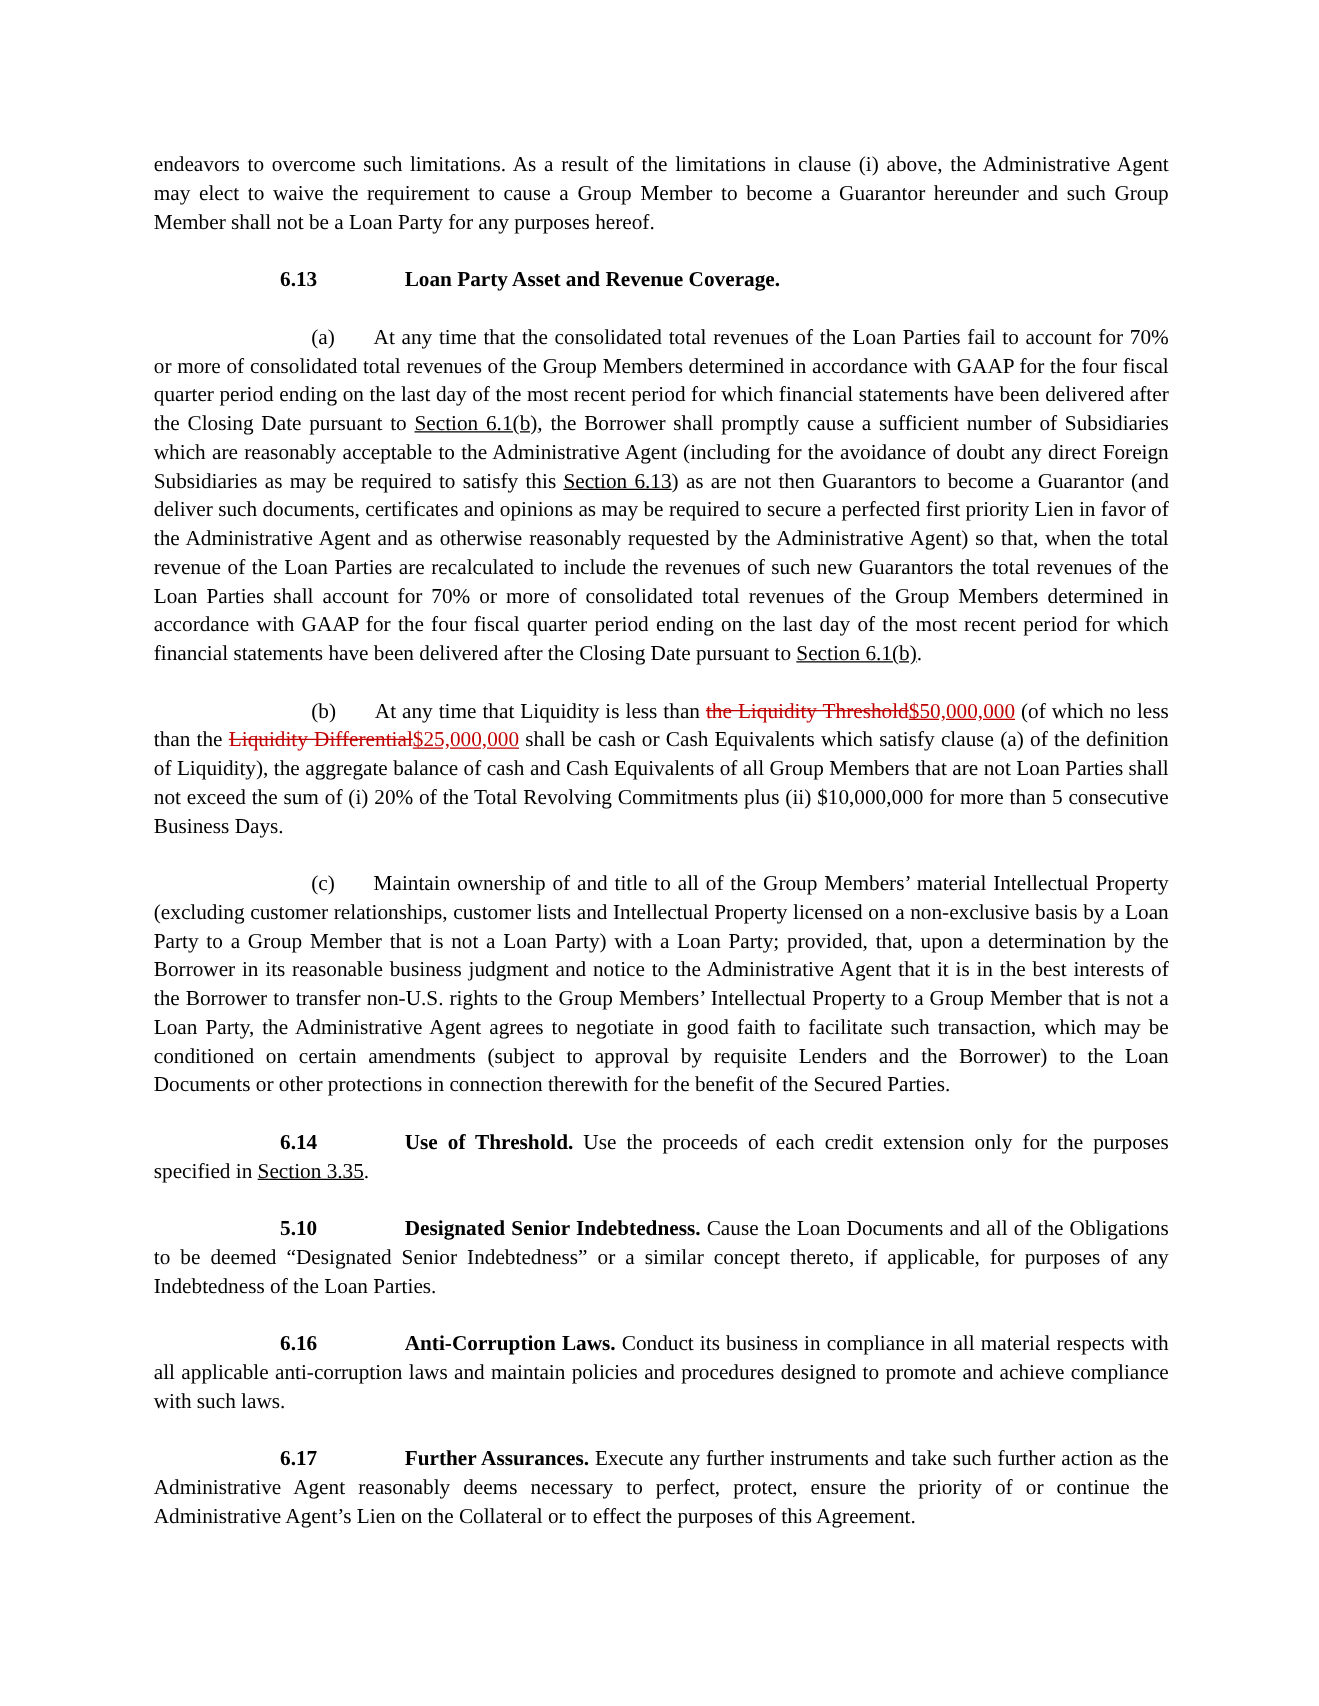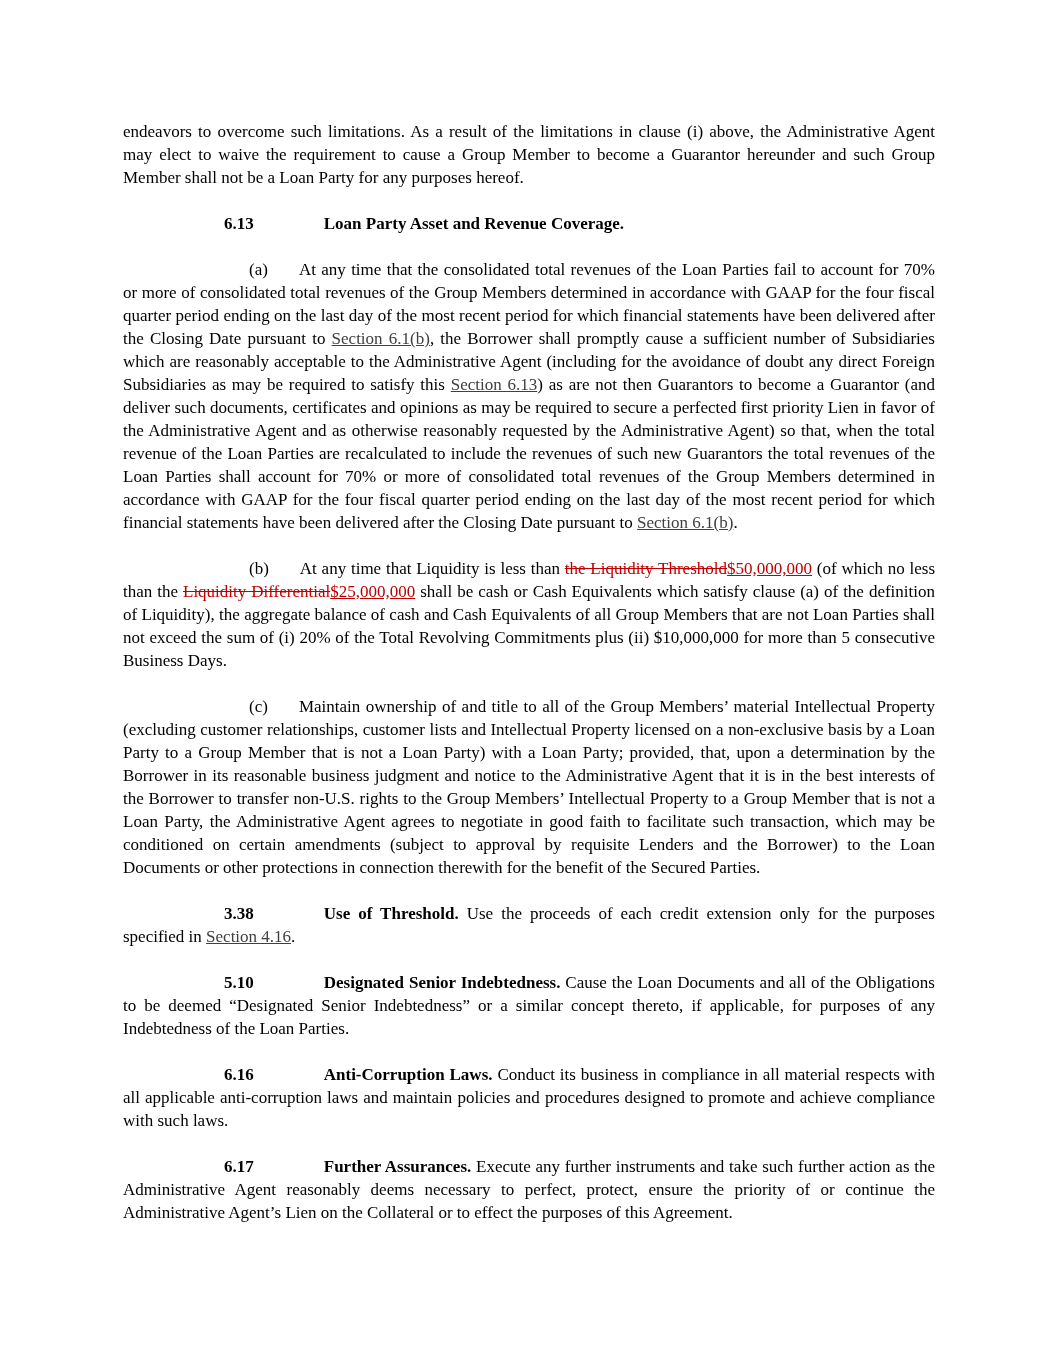--- a/index.html
+++ b/index.html
@@ -21,21 +21,21 @@
     top: 120px;
     width: 812px;
     text-align: justify;
     line-height: 23px;
   }
   .para { margin: 23px 0 0 0; }
   .para.flush { margin-top: 0; text-indent: 0; }
   .para.heading { text-indent: 62px; }
   .para.subpara { text-indent: 126px; }
   .bold { font-weight: bold; margin-left: 39px; }
-  .link { color: #404040; text-decoration: underline; cursor: pointer; }
+  .link { color: #000000; text-decoration: underline; cursor: pointer; }
   .del { text-decoration: line-through; }
   .ins { text-decoration: underline; }
   .tab { display: inline-block; width: 31px; }
   .page-number {
     position: absolute;
     left: 0;
     top: 1278px;
     width: 100%;
     text-align: center;
     font-size: 17px;
@@ -44,18 +44,18 @@
 </head>
 <body>
 
 <div class="page">
   <div class="content">
       <p class="para flush"><span class="text">endeavors to overcome such limitations.  As a result of the limitations in clause (i) above, the Administrative Agent may elect to waive the requirement to cause a Group Member to become a Guarantor hereunder and such Group Member shall not be a Loan Party for any purposes hereof.</span></p>
       <p class="para heading"><span class="bold">6.13</span><span class="tab"></span><span class="bold">Loan Party Asset and Revenue Coverage.</span></p>
       <p class="para subpara"><span class="text">(a)</span><span class="tab"></span><span class="text">At any time that the consolidated total revenues of the Loan Parties fail to account for 70% or more of consolidated total revenues of the Group Members determined in accordance with GAAP for the four fiscal quarter period ending on the last day of the most recent period for which financial statements have been delivered after the Closing Date pursuant to </span><span class="link">Section 6.1(b)</span><span class="text">, the Borrower shall promptly cause a sufficient number of Subsidiaries which are reasonably acceptable to the Administrative Agent (including for the avoidance of doubt any direct Foreign Subsidiaries as may be required to satisfy this </span><span class="link">Section 6.13</span><span class="text">) as are not then Guarantors to become a Guarantor (and deliver such documents, certificates and opinions as may be required to secure a perfected first priority Lien in favor of the Administrative Agent and as otherwise reasonably requested by the Administrative Agent) so that, when the total revenue of the Loan Parties are recalculated to include the revenues of such new Guarantors the total revenues of the Loan Parties shall account for 70% or more of consolidated total revenues of the Group Members determined in accordance with GAAP for the four fiscal quarter period ending on the last day of the most recent period for which financial statements have been delivered after the Closing Date pursuant to </span><span class="link">Section 6.1(b)</span><span class="text">.</span></p>
       <p class="para subpara"><span class="text">(b)</span><span class="tab"></span><span class="text">At any time that Liquidity is less than </span><span class="del" style="color: rgb(192, 0, 0);">the Liquidity Threshold</span><span class="ins" style="color: rgb(192, 0, 0);">$50,000,000</span><span class="text"> (of which no less than the </span><span class="del" style="color: rgb(192, 0, 0);">Liquidity Differential</span><span class="ins" style="color: rgb(192, 0, 0);">$25,000,000</span><span class="text"> shall be cash or Cash Equivalents which satisfy clause (a) of the definition of Liquidity), the aggregate balance of cash and Cash Equivalents of all Group Members that are not Loan Parties shall not exceed the sum of (i) 20% of the Total Revolving Commitments plus (ii) $10,000,000 for more than 5 consecutive Business Days.</span></p>
       <p class="para subpara"><span class="text">(c)</span><span class="tab"></span><span class="text">Maintain ownership of and title to all of the Group Members’ material Intellectual Property (excluding customer relationships, customer lists and Intellectual Property licensed on a non-exclusive basis by a Loan Party to a Group Member that is not a Loan Party) with a Loan Party; provided, that, upon a determination by the Borrower in its reasonable business judgment and notice to the Administrative Agent that it is in the best interests of the Borrower to transfer non-U.S. rights to the Group Members’ Intellectual Property to a Group Member that is not a Loan Party, the Administrative Agent agrees to negotiate in good faith to facilitate such transaction, which may be conditioned on certain amendments (subject to approval by requisite Lenders and the Borrower) to the Loan Documents or other protections in connection therewith for the benefit of the Secured Parties.</span></p>
-      <p class="para heading"><span class="bold">3.38</span><span class="tab"></span><span class="bold">Use of Threshold.</span><span class="text">  Use the proceeds of each credit extension only for the purposes specified in </span><span class="link">Section 4.16</span><span class="text">.</span></p>
+      <p class="para heading"><span class="bold">6.14</span><span class="tab"></span><span class="bold">Use of Threshold.</span><span class="text">  Use the proceeds of each credit extension only for the purposes specified in </span><span class="link">Section 3.35</span><span class="text">.</span></p>
       <p class="para heading"><span class="bold">5.10</span><span class="tab"></span><span class="bold">Designated Senior Indebtedness.</span><span class="text">  Cause the Loan Documents and all of the Obligations to be deemed “Designated Senior Indebtedness” or a similar concept thereto, if applicable, for purposes of any Indebtedness of the Loan Parties.</span></p>
       <p class="para heading"><span class="bold">6.16</span><span class="tab"></span><span class="bold">Anti-Corruption Laws.</span><span class="text">  Conduct its business in compliance in all material respects with all applicable anti-corruption laws and maintain policies and procedures designed to promote and achieve compliance with such laws.</span></p>
       <p class="para heading"><span class="bold">6.17</span><span class="tab"></span><span class="bold">Further Assurances.</span><span class="text">  Execute any further instruments and take such further action as the Administrative Agent reasonably deems necessary to perfect, protect, ensure the priority of or continue the Administrative Agent’s Lien on the Collateral or to effect the purposes of this Agreement.</span></p>
     </div>
 </div>
 
 </body></html>

